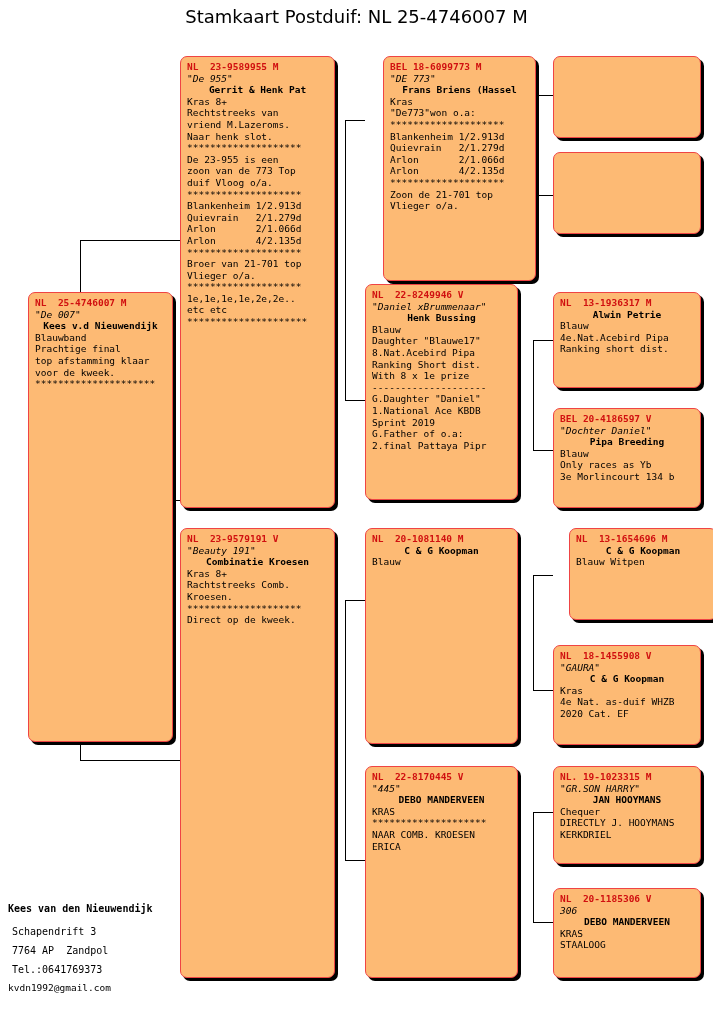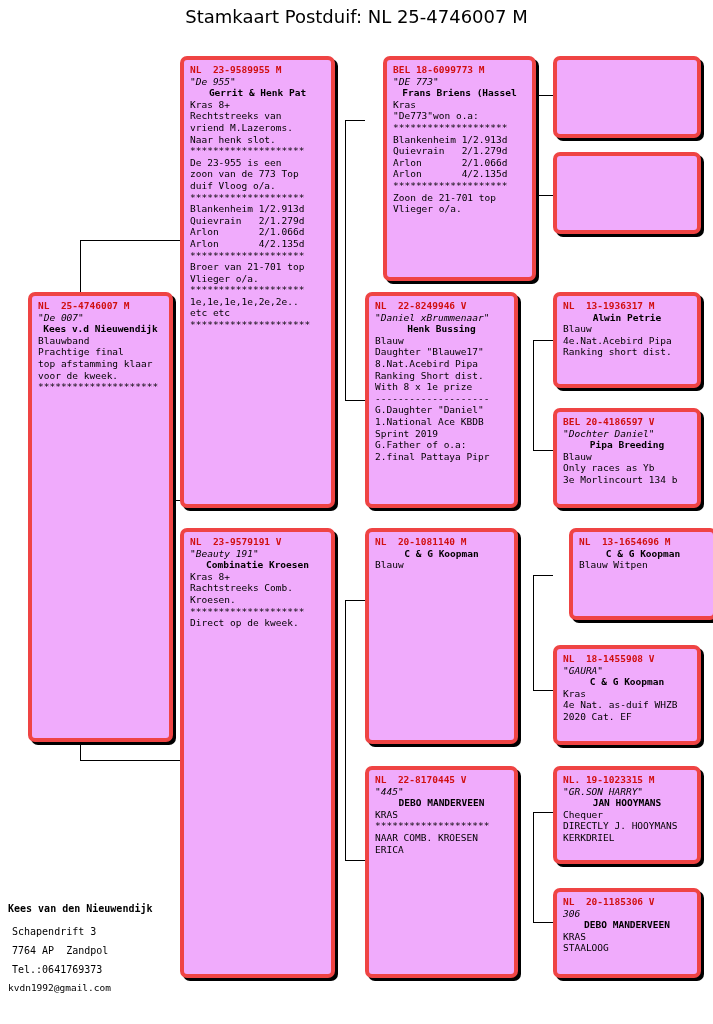--- a/index.html
+++ b/index.html
@@ -21,23 +21,23 @@
     width: 713px;
     text-align: center;
     font-family: "DejaVu Sans", sans-serif;
     font-size: 18px;
     color: #000;
   }
   
   .box {
     position: absolute;
     box-sizing: border-box;
-    border: 4px solid #ef4444;
+    border: 1px solid #ef4444;
     border-radius: 7px;
-    background: #f0abfc;
+    background: #fdba74;
     box-shadow: 3px 3px 0 #000;
     padding: 4px 6px;
     font-size: 9.5px;
     line-height: 11.6px;
     color: #000;
     overflow: hidden;
   }
   .box .ring {
     color: #d01010;
     font-weight: bold;
@@ -188,21 +188,21 @@
   <div class="line">********************</div>
   <div class="line">Blankenheim 1/2.913d</div>
   <div class="line">Quievrain   2/1.279d</div>
   <div class="line">Arlon       2/1.066d</div>
   <div class="line">Arlon       4/2.135d</div>
   <div class="line">********************</div>
   <div class="line">Zoon de 21-701 top</div>
   <div class="line">Vlieger o/a.</div>
 </div>
 
-<div class="box" style="left:365px; top:292px; width:153px; height:216px;">
+<div class="box" style="left:365px; top:284px; width:153px; height:216px;">
   <div class="ring">NL  22-8249946 V</div>
   <div class="nick">"Daniel xBrummenaar"</div>
   <div class="owner">Henk Bussing</div>
   <div class="line">Blauw</div>
   <div class="line">Daughter "Blauwe17"</div>
   <div class="line">8.Nat.Acebird Pipa</div>
   <div class="line">Ranking Short dist.</div>
   <div class="line">With 8 x 1e prize</div>
   <div class="line">--------------------</div>
   <div class="line">G.Daughter "Daniel"</div>

